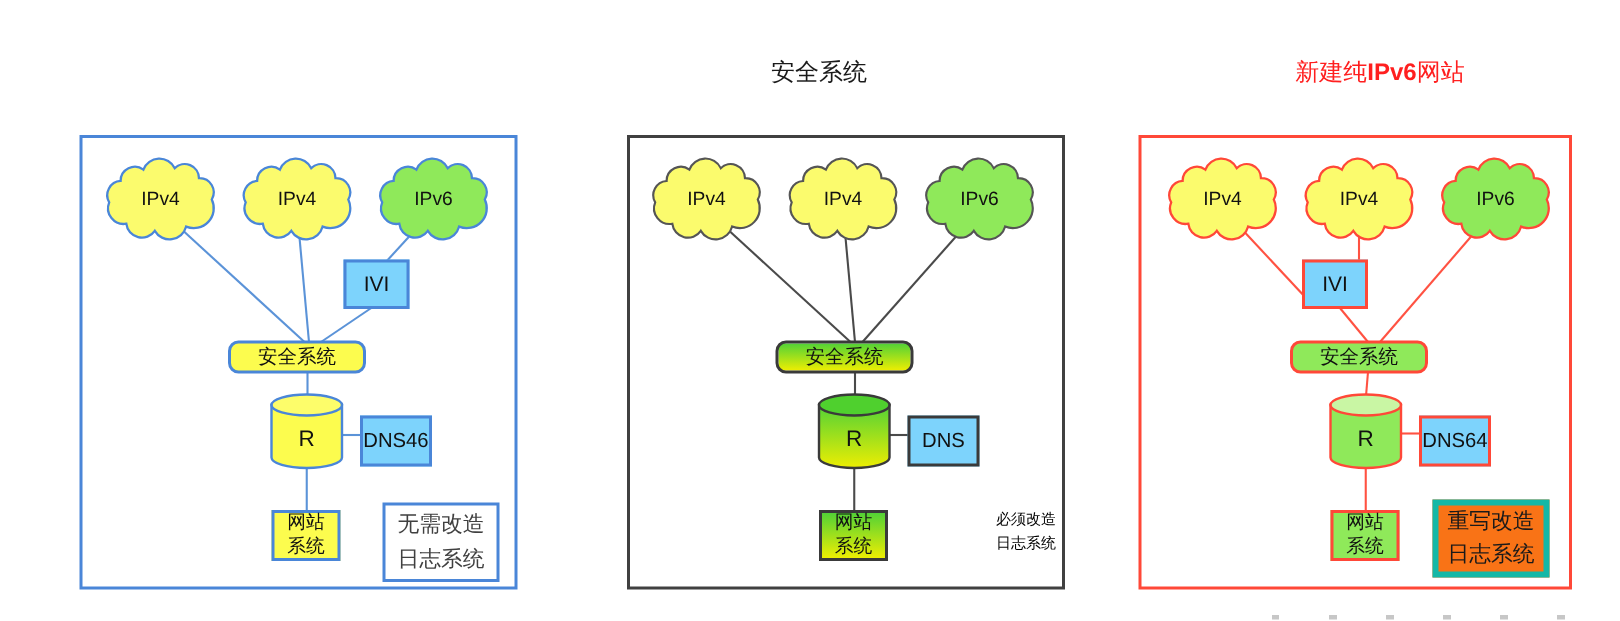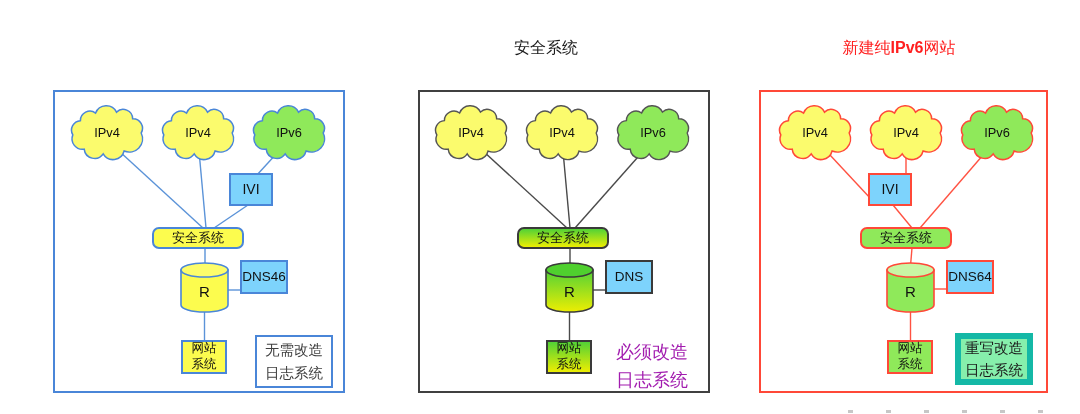--- a/index.html
+++ b/index.html
@@ -5,21 +5,21 @@
   html,body{margin:0;padding:0;background:#ffffff;}
   #stage{position:relative;width:1080px;height:414px;background:#ffffff;overflow:hidden;
          font-family:"Liberation Sans","DejaVu Sans",sans-serif;}
   .panel{position:absolute;top:0;height:414px;width:297px;}
   .panel svg{position:absolute;left:0;top:0;z-index:1;}
   .p1{left:53px;} .p2{left:418px;} .p3{left:759px;width:294px;}
 
   .ptitle{position:absolute;top:38px;height:22px;text-align:center;font-size:16px;z-index:2;white-space:nowrap;}
   .p1 .ptitle{left:17px;width:240px;color:#2e74d4;}
   .p2 .ptitle{left:8px;width:240px;color:#1a1a1a;}
-  .p3 .ptitle{left:20px;width:240px;color:#ff1f1f;}
+  .p3 .ptitle{left:41px;width:240px;color:#ff1f1f;}
   .t-hl{font-weight:bold;}
 
   .frame{position:absolute;top:90px;left:0;width:292px;height:303px;box-sizing:border-box;z-index:0;background:#fff;}
   .p1 .frame{border:2px solid #4a86d8;}
   .p2 .frame{border:2px solid #404040;}
   .p3 .frame{border:2px solid #ff4838;width:289px;}
 
   .box{position:absolute;box-sizing:border-box;display:flex;flex-direction:column;align-items:center;
        justify-content:center;z-index:2;color:#111;text-align:center;line-height:1.25;}
   .p1 .bd{border:2px solid #4a86d8;}
@@ -27,28 +27,28 @@
   .p3 .bd{border:2px solid #ff4838;}
   .fill-yellow{background:#fcfc4e;}
   .fill-green{background:#8fe95a;}
   .fill-pink{background:#7dd3fc;}
   .fill-grad{background:linear-gradient(to bottom,#52d236,#edee02);}
 
   .security{left:99px;top:227px;width:92px;height:22px;border-radius:7px;font-size:13px;}
   .p3 .security{left:101px;}
   .ivi{top:173px;width:44px;height:33px;font-size:14px;}
   .p1 .ivi{left:176px;} .p3 .ivi{left:109px;}
-  .dns{left:187px;top:260px;width:48px;height:34px;font-size:13.5px;}
+  .dns{left:187px;top:277px;width:48px;height:34px;font-size:13.5px;}
   .website{left:128px;top:340px;width:46px;height:34px;font-size:12.5px;}
 
   .note{position:absolute;z-index:2;text-align:center;font-size:14.5px;line-height:1.55;}
   .p1 .note{left:202px;top:335px;width:78px;height:53px;border:2px solid #4a86d8;background:#fff;color:#404040;
             box-sizing:border-box;display:flex;flex-direction:column;justify-content:center;}
-  .p2 .note{left:191px;top:339px;width:86px;color:#a21caf;font-size:18px;}
-  .p3 .note{left:196px;top:333px;width:78px;height:52px;border:6px solid #14b8a6;background:#86efac;color:#1a1a1a;
+  .p2 .note{left:223px;top:339px;width:86px;color:#000000;font-size:10px;}
+  .p3 .note{left:196px;top:333px;width:78px;height:52px;border:4px solid #14b8a6;background:#f97316;color:#1a1a1a;
             box-sizing:border-box;display:flex;flex-direction:column;justify-content:center;}
 
   .cloud-label{font-size:13.5px;fill:#111;}
   .cyl-label{font-size:15px;fill:#111;}
   .p1 .lines line{stroke:#5b93d8;stroke-width:1.4;}
   .p2 .lines line{stroke:#4a4a4a;stroke-width:1.4;}
   .p3 .lines line{stroke:#ff5242;stroke-width:1.4;}
   .p1 .cloud{stroke:#4a86d8;stroke-width:1.6;}
   .p2 .cloud{stroke:#555555;stroke-width:1.5;}
   .p3 .cloud{stroke:#ff4838;stroke-width:1.6;}

